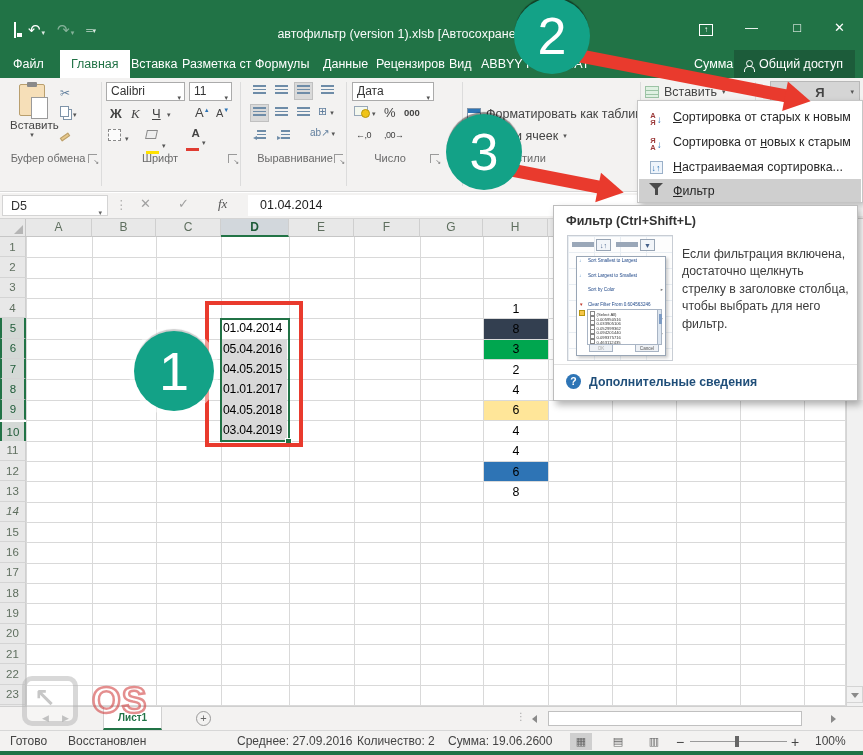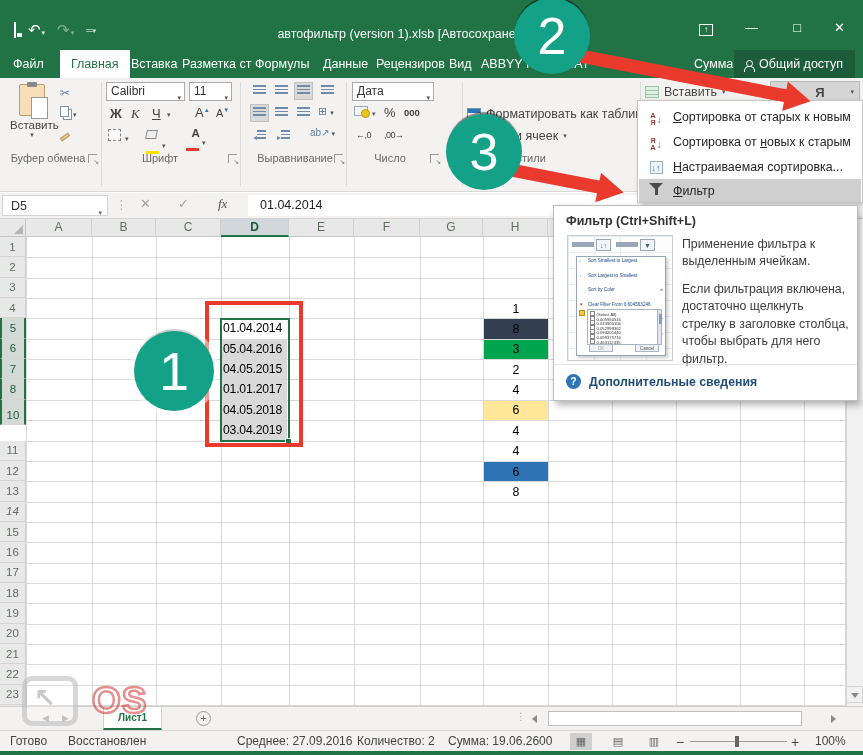--- a/index.html
+++ b/index.html
@@ -326,21 +326,21 @@
     <div id="rowhdrs">
         <div class="rowhdr" style="top: 18px; height: 20.35px;">1</div>
         <div class="rowhdr" style="top: 38.35px; height: 20.35px;">2</div>
         <div class="rowhdr" style="top: 58.7px; height: 20.35px;">3</div>
         <div class="rowhdr" style="top: 79.05px; height: 20.35px;">4</div>
         <div class="rowhdr sel" style="top: 99.4px; height: 20.35px;">5</div>
         <div class="rowhdr sel" style="top: 119.75px; height: 20.35px;">6</div>
         <div class="rowhdr sel" style="top: 140.1px; height: 20.35px;">7</div>
         <div class="rowhdr sel" style="top: 160.45px; height: 20.35px;">8</div>
         <div class="rowhdr sel" style="top: 180.8px; height: 20.35px;">9</div>
-        <div class="rowhdr sel" style="top: 186px; height: 20.35px;">10</div>
+        <div class="rowhdr sel" style="top: 203px; height: 20.35px;">10</div>
         <div class="rowhdr" style="top: 221.5px; height: 20.35px;">11</div>
         <div class="rowhdr" style="top: 241.85px; height: 20.35px;">12</div>
         <div class="rowhdr" style="top: 262.2px; height: 20.35px;">13</div>
         <div class="rowhdr" style="top: 282.55px; height: 20.35px; font-style: italic;">14</div>
         <div class="rowhdr" style="top: 302.9px; height: 20.35px;">15</div>
         <div class="rowhdr" style="top: 323.25px; height: 20.35px;">16</div>
         <div class="rowhdr" style="top: 343.6px; height: 20.35px;">17</div>
         <div class="rowhdr" style="top: 363.95px; height: 20.35px;">18</div>
         <div class="rowhdr" style="top: 384.3px; height: 20.35px;">19</div>
         <div class="rowhdr" style="top: 404.65px; height: 20.35px;">20</div>
@@ -470,21 +470,20 @@
             <div class="li">0.099375716</div>
             <div class="li">0.463112435</div>
             <div class="li">0.683333583</div>
           </div>
         <div class="mini-scroll"></div>
         <div class="mini-btn2" style="left:12px;color:#aaa">OK</div>
         <div class="mini-btn2" style="right:6px">Cancel</div>
       </div>
     </div>
     <div class="tip-body">
-      <div>Применение фильтра к выделенным ячейкам.</div>
       <div style="height:10px"></div>
       <div>Если фильтрация включена, достаточно щелкнуть стрелку в заголовке столбца, чтобы выбрать для него фильтр.</div>
     </div>
     <div class="tip-sep"></div>
     <div class="tip-more">
       <span class="qmark">?</span>
       <span>Дополнительные сведения</span>
     </div>
   </div>
 

